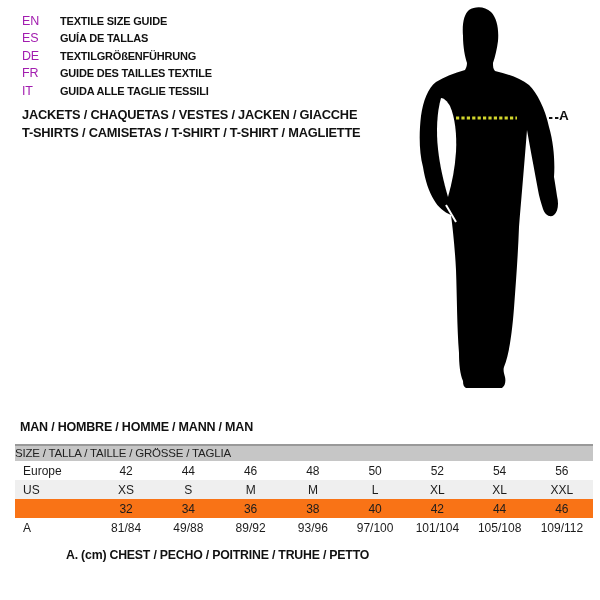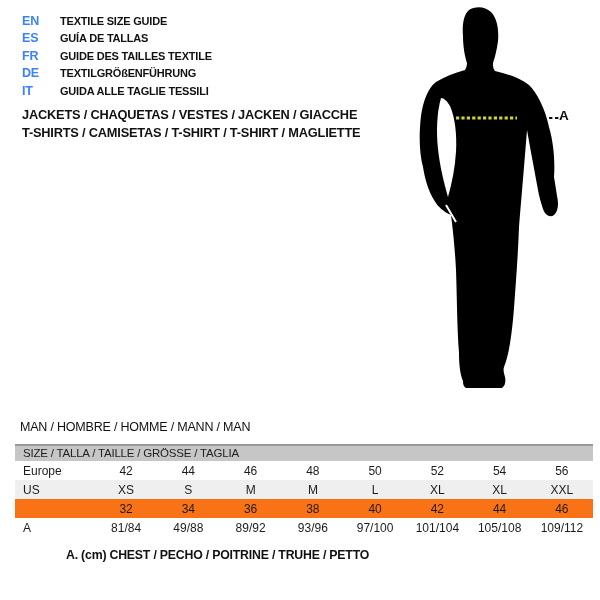--- a/index.html
+++ b/index.html
@@ -2,40 +2,40 @@
 <html><head>
 <meta charset="utf-8">
 <style>
   html,body { margin:0; padding:0; background:#ffffff; }
   body { width:600px; height:600px; font-family:"Liberation Sans", sans-serif; }
   .stage { position:relative; width:600px; height:600px; background:#ffffff; overflow:hidden; }
 
   
   .lang-list { position:absolute; left:22px; top:12px; }
   .lang-row { display:flex; height:17.5px; align-items:center; }
-  .lang-code { width:38px; font-weight:bold; font-size:12.5px; letter-spacing:-0.2px; color:#3b82f6; }
+  .lang-code { width:38px; font-weight:normal; font-size:12.5px; letter-spacing:-0.2px; color:#a21caf; }
   .lang-label { font-weight:bold; font-size:11px; letter-spacing:-0.2px; color:#111; white-space:nowrap; }
 
   
   .category { position:absolute; left:22px; top:106px; font-weight:bold; font-size:12.8px;
               line-height:18px; letter-spacing:-0.2px; color:#111; }
   .category div { white-space:nowrap; }
 
   
   .figure-svg { position:absolute; left:0; top:0; }
   .figure-label { position:absolute; left:559px; top:108px; font-weight:bold; font-size:13.5px; color:#111; }
 
   
-  .section-title { position:absolute; left:20px; top:420px; font-weight:normal; font-size:12.5px;
+  .section-title { position:absolute; left:20px; top:420px; font-weight:bold; font-size:12.5px;
                    letter-spacing:-0.2px; color:#111; white-space:nowrap; }
 
   
   .size-table { position:absolute; left:15px; top:444px; width:578px; color:#1c1c1c; }
   .size-table-header { height:15px; line-height:15px; background:#c6c6c6; border-top:2px solid #999999;
-                       padding-left:8px; font-size:11.5px; letter-spacing:-0.2px; color:#222; }
+                       font-size:11.5px; letter-spacing:-0.2px; color:#222; }
   .t-row { display:flex; height:19px; align-items:center; font-size:12px; }
   .t-label { width:72px; padding-left:8px; }
   .t-cell { flex:1; text-align:center; }
 
   
   .footnote { position:absolute; left:20px; top:548px; font-weight:bold; font-size:12.3px;
               letter-spacing:-0.2px; color:#111; white-space:nowrap;margin-left:46px; }
 </style>
 </head>
 <body>
@@ -45,26 +45,26 @@
   <div class="lang-list">
       <div class="lang-row">
         <span class="lang-code">EN</span>
         <span class="lang-label">TEXTILE SIZE GUIDE</span>
       </div>
       <div class="lang-row">
         <span class="lang-code">ES</span>
         <span class="lang-label">GUÍA DE TALLAS</span>
       </div>
       <div class="lang-row">
+        <span class="lang-code">DE</span>
+        <span class="lang-label">TEXTILGRÖßENFÜHRUNG</span>
+      </div>
+      <div class="lang-row">
         <span class="lang-code">FR</span>
         <span class="lang-label">GUIDE DES TAILLES TEXTILE</span>
-      </div>
-      <div class="lang-row">
-        <span class="lang-code">DE</span>
-        <span class="lang-label">TEXTILGRÖßENFÜHRUNG</span>
       </div>
       <div class="lang-row">
         <span class="lang-code">IT</span>
         <span class="lang-label">GUIDA ALLE TAGLIE TESSILI</span>
       </div>
     </div>
 
   <div class="category">
     <div>JACKETS / CHAQUETAS / VESTES / JACKEN / GIACCHE</div>
     <div>T-SHIRTS / CAMISETAS / T-SHIRT / T-SHIRT / MAGLIETTE</div>

